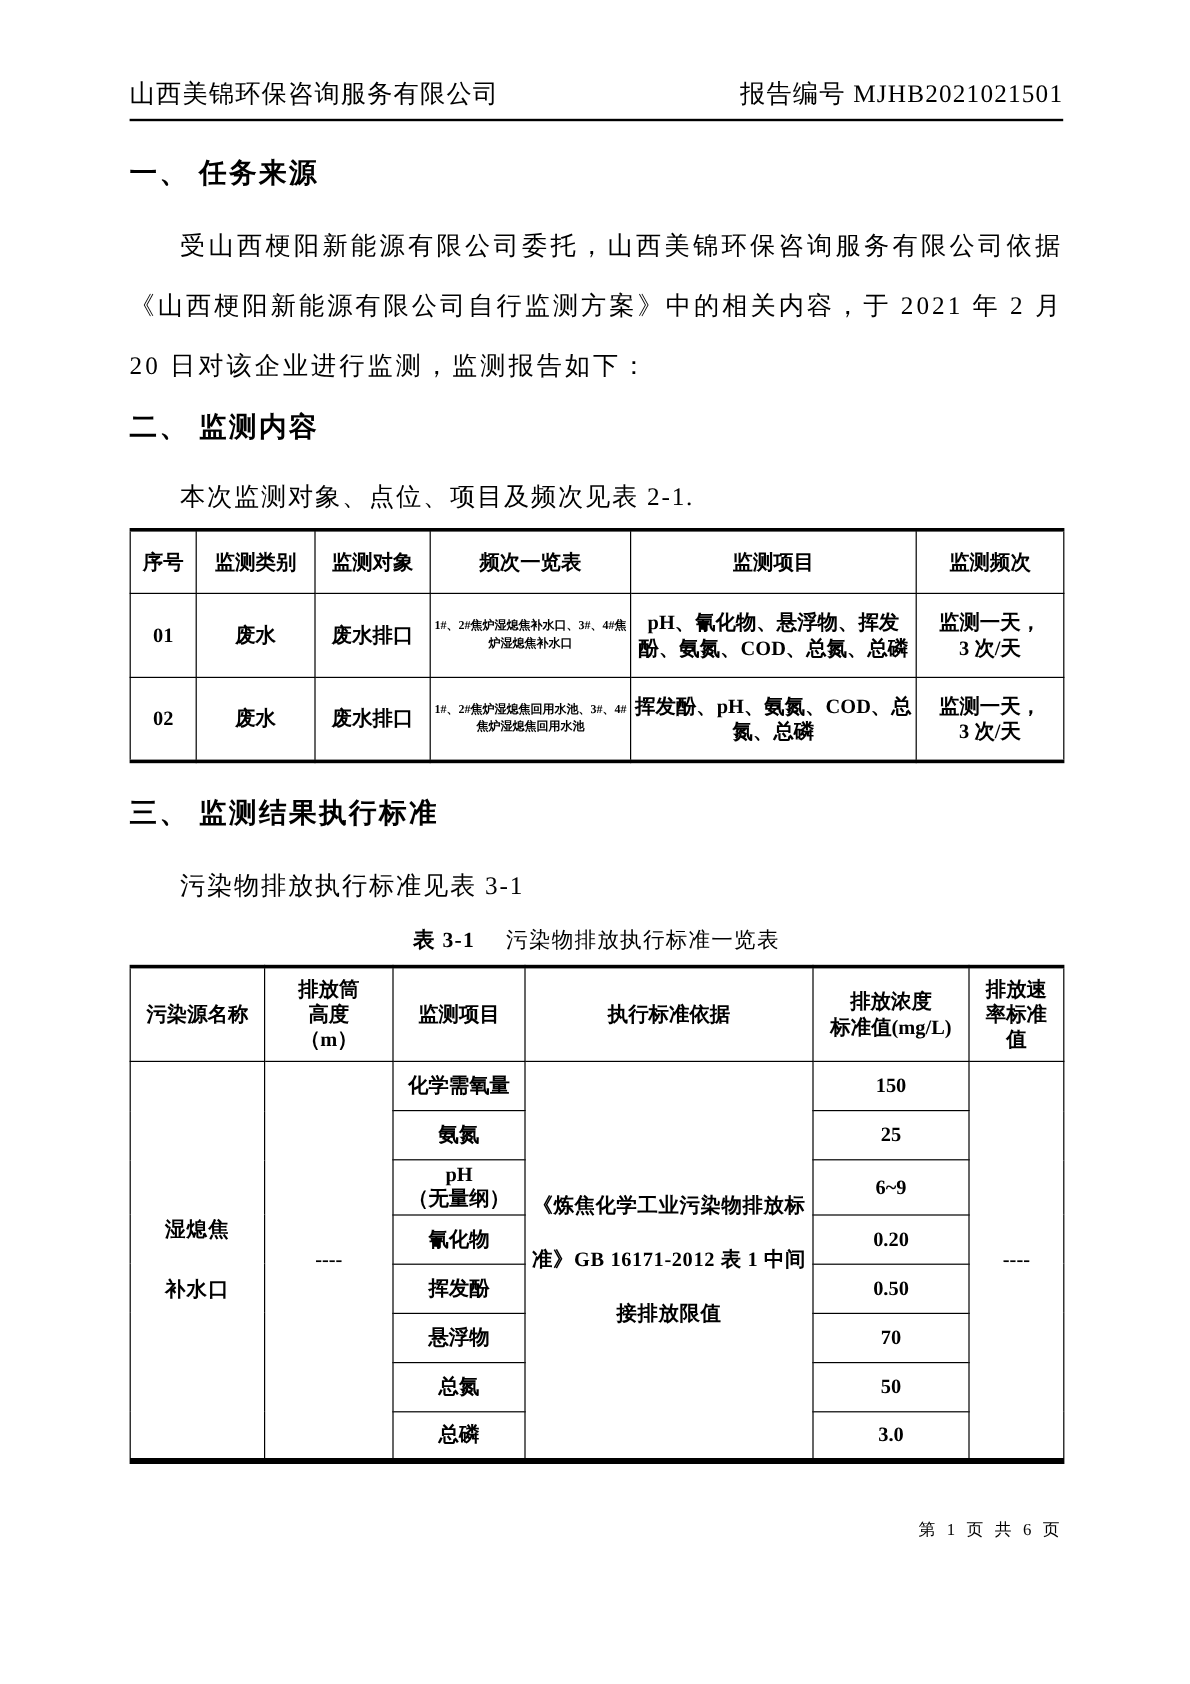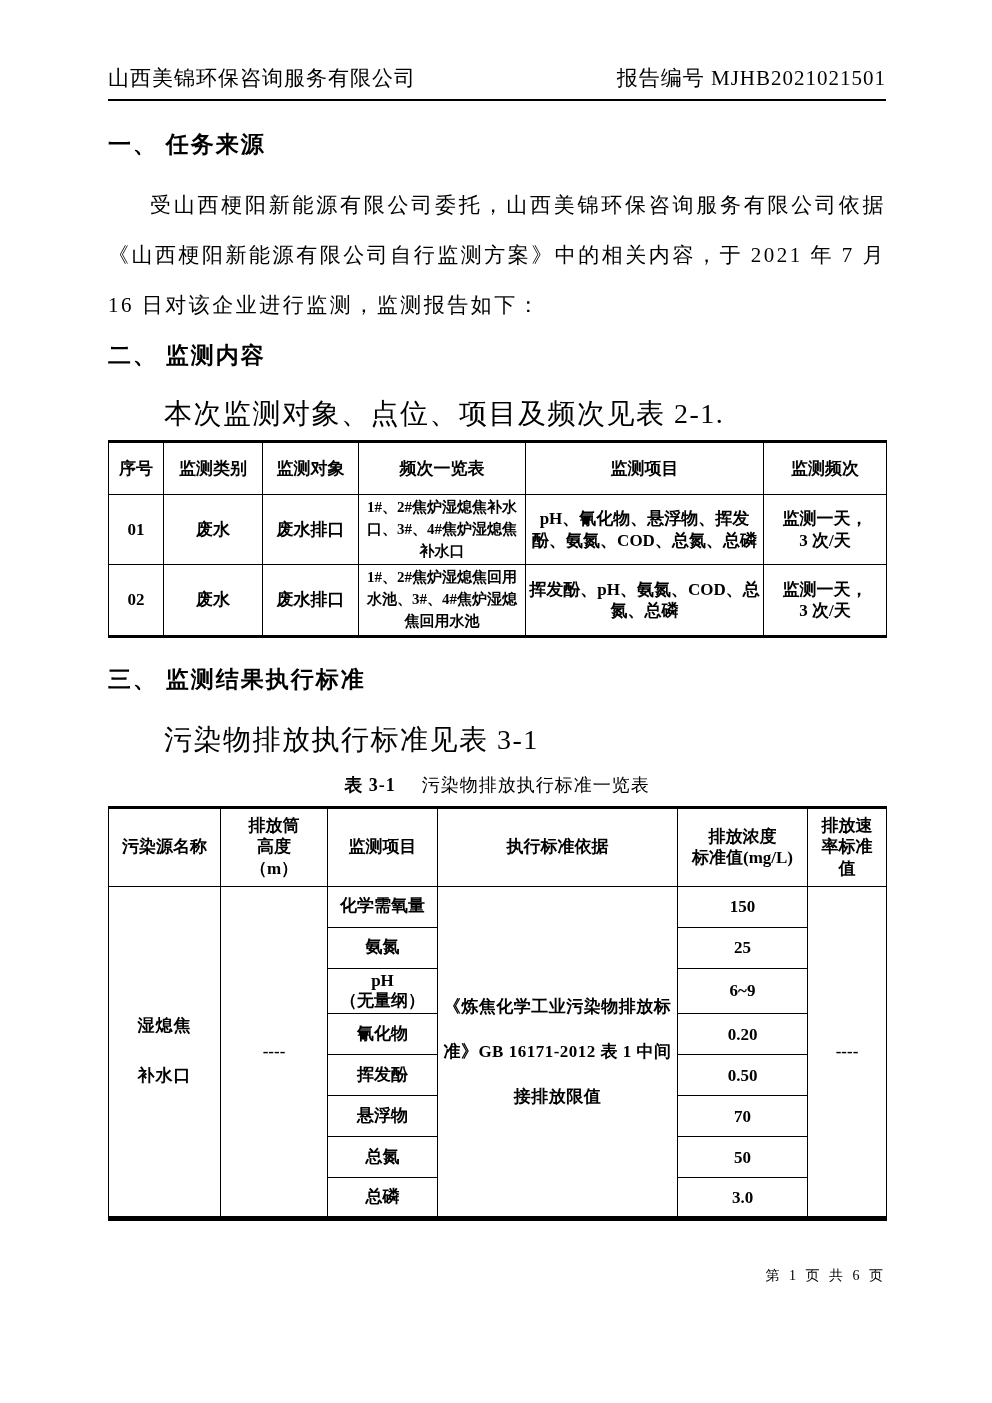--- a/index.html
+++ b/index.html
@@ -13,38 +13,38 @@
 
   
   .sec-title{font-size:23px;font-weight:bold;letter-spacing:2px;margin:0;}
   .h1{margin-top:28px;}
   .h2{margin-top:10px;}
   .h3{margin-top:26px;}
 
   
   .para{font-size:21px;line-height:50px;letter-spacing:2.5px;text-align:justify;
         text-indent:2em;margin:20px 0 0 0;}
-  .intro{font-size:28px;line-height:34px;letter-spacing:1.5px;text-indent:2em;margin:0;}
+  .intro{font-size:21px;line-height:34px;letter-spacing:1.5px;text-indent:2em;margin:0;}
   .intro-2{margin-top:26px;}
   .intro-3{margin-top:28px;}
 
   
   .caption{text-align:center;font-size:18px;letter-spacing:1px;margin-top:16px;}
   .cap-label{font-weight:bold;margin-right:26px;}
 
   
   table.rep{border-collapse:collapse;table-layout:fixed;width:778px;margin-top:9px;
             font-size:17px;}
   table.rep th,table.rep td{border:1px solid #000;font-weight:bold;text-align:center;
             vertical-align:middle;padding:2px 3px;line-height:1.25;
             overflow:hidden;word-break:break-all;}
   .t21{border-top:3px solid #000;border-bottom:3px solid #000;}
   .t21 thead tr{height:53px;}
   .t21 tbody tr{height:70px;}
-  .t21 td.small{font-size:15px;line-height:1.45;}
+  .t21 td.small{font-size:10px;line-height:1.45;}
   .t31{border-top:3px solid #000;border-bottom:5px solid #000;margin-top:8px;}
   .t31 thead tr{height:79px;}
   .t31 tbody tr{height:41px;}
   .preline{white-space:pre-line;}
   .t31 td.source{line-height:50px;letter-spacing:1px;}
   .t31 td.basis{line-height:45px;letter-spacing:.5px;}
   .t31 td.item{line-height:1.2;}
 
   
   .ftr{text-align:right;font-size:14px;letter-spacing:3px;margin-top:46px;}
@@ -53,21 +53,21 @@
 <body>
 
 <div class="page">
 
   <div class="hdr">
     <span>山西美锦环保咨询服务有限公司</span>
     <span>报告编号 MJHB2021021501</span>
   </div>
 
   <h1 class="sec-title h1">一、 任务来源</h1>
-  <p class="para">受山西梗阳新能源有限公司委托，山西美锦环保咨询服务有限公司依据《山西梗阳新能源有限公司自行监测方案》中的相关内容，于 2021 年 7 月 16 日对该企业进行监测，监测报告如下：</p>
+  <p class="para">受山西梗阳新能源有限公司委托，山西美锦环保咨询服务有限公司依据《山西梗阳新能源有限公司自行监测方案》中的相关内容，于 2021 年 2 月 20 日对该企业进行监测，监测报告如下：</p>
 
   <h1 class="sec-title h2">二、 监测内容</h1>
   <p class="intro intro-2">本次监测对象、点位、项目及频次见表 2-1.</p>
 
 
   <table class="rep t21">
     <colgroup>
       <col style="width:55px">
         <col style="width:99px">
         <col style="width:96px">

